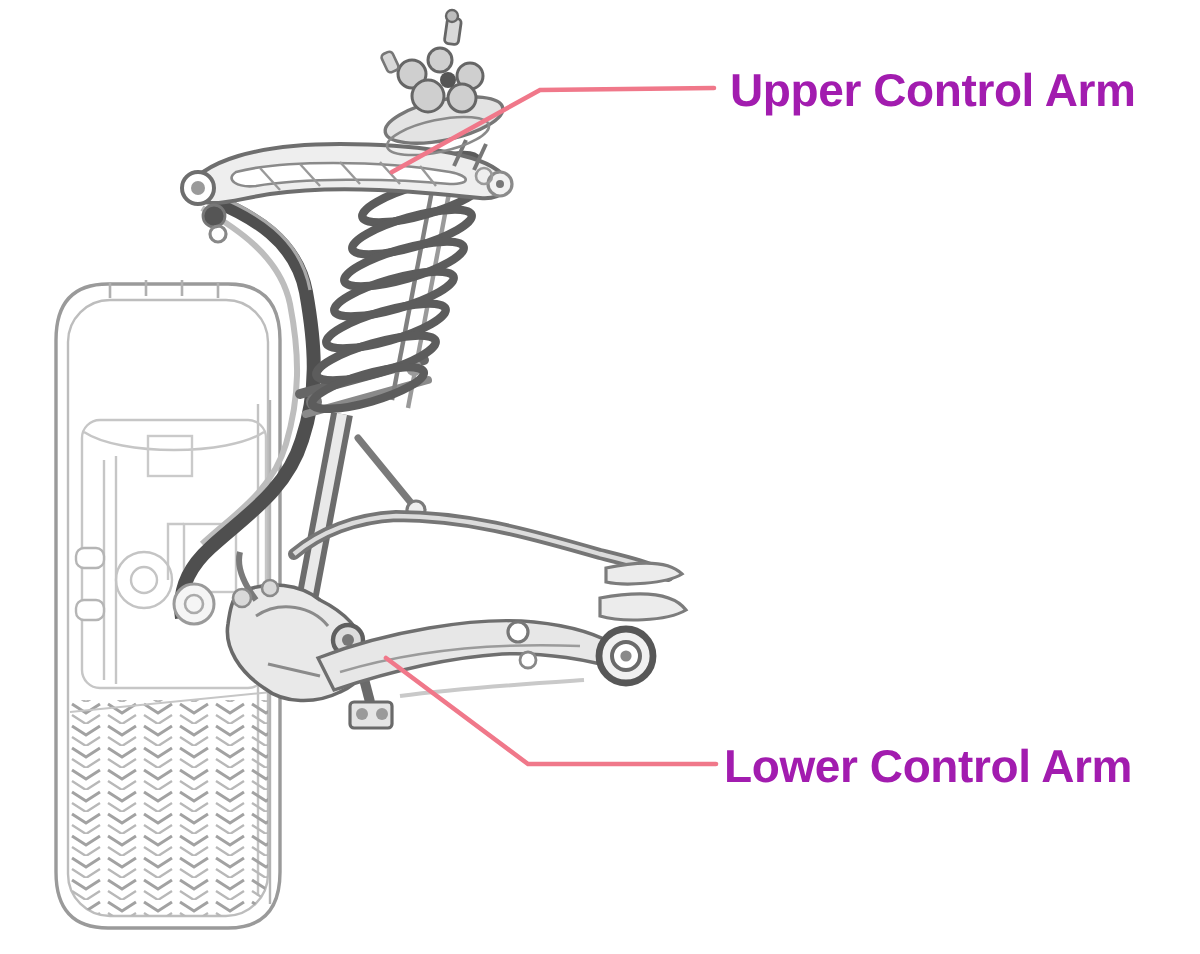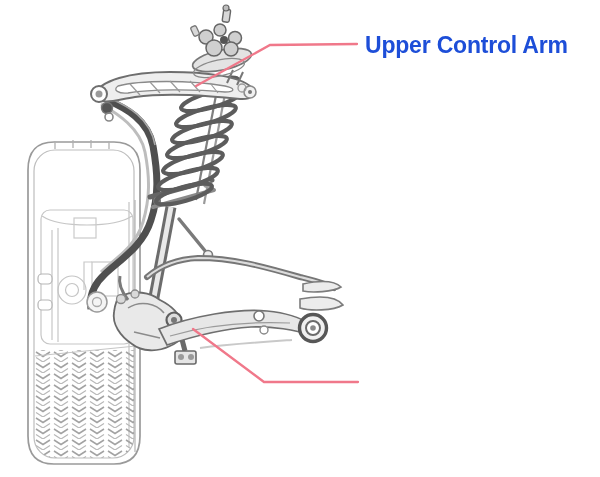--- a/index.html
+++ b/index.html
@@ -1,20 +1,20 @@
 <!DOCTYPE html>
 <html><head>
 <meta charset="utf-8">
 <style>
   html,body{margin:0;padding:0;background:#fff;}
   #stage{position:relative;width:600px;height:477px;background:#ffffff;overflow:hidden;
          font-family:"Liberation Sans", sans-serif;}
   #art{position:absolute;left:0;top:0;}
   .lbl{position:absolute;font-weight:700;font-size:23px;line-height:24px;
-       color:#1d4ed8;letter-spacing:-0.2px;white-space:nowrap;}
+       color:#a21caf;letter-spacing:-0.2px;white-space:nowrap;}
   #lbl-upper{left:365px;top:33px;}
   #lbl-lower{left:362px;top:371px;}
 </style>
 </head>
 <body>
 
 <div id="stage">
   <svg id="art" width="600" height="477" viewBox="0 0 600 477">
     <defs>
       <pattern id="tread" x="34" y="351" width="18" height="11" patternUnits="userSpaceOnUse">
@@ -174,13 +174,14 @@
       <rect x="223" y="9" width="7" height="13" rx="2" transform="rotate(8 226 15)" fill="#d8d8d8" stroke="#666666" stroke-width="1.4"></rect>
       <circle cx="226" cy="8" r="3" fill="#bdbdbd" stroke="#666666" stroke-width="1.2"></circle>
       <rect x="192" y="26" width="6" height="10" rx="2" transform="rotate(-25 195 31)" fill="#d8d8d8" stroke="#777777" stroke-width="1.3"></rect>
     </g>
 
     <polyline points="196,86 270,45 357,44" fill="none" stroke-width="2.3" stroke="#f0788a" stroke-linecap="round"></polyline>
     <polyline points="193,329 264,382 358,382" fill="none" stroke-width="2.3" stroke="#f0788a" stroke-linecap="round"></polyline>
   </svg>
 
   <div class="lbl" id="lbl-upper">Upper Control Arm</div>
+  <div class="lbl" id="lbl-lower">Lower Control Arm</div>
 </div>
 
 </body></html>

